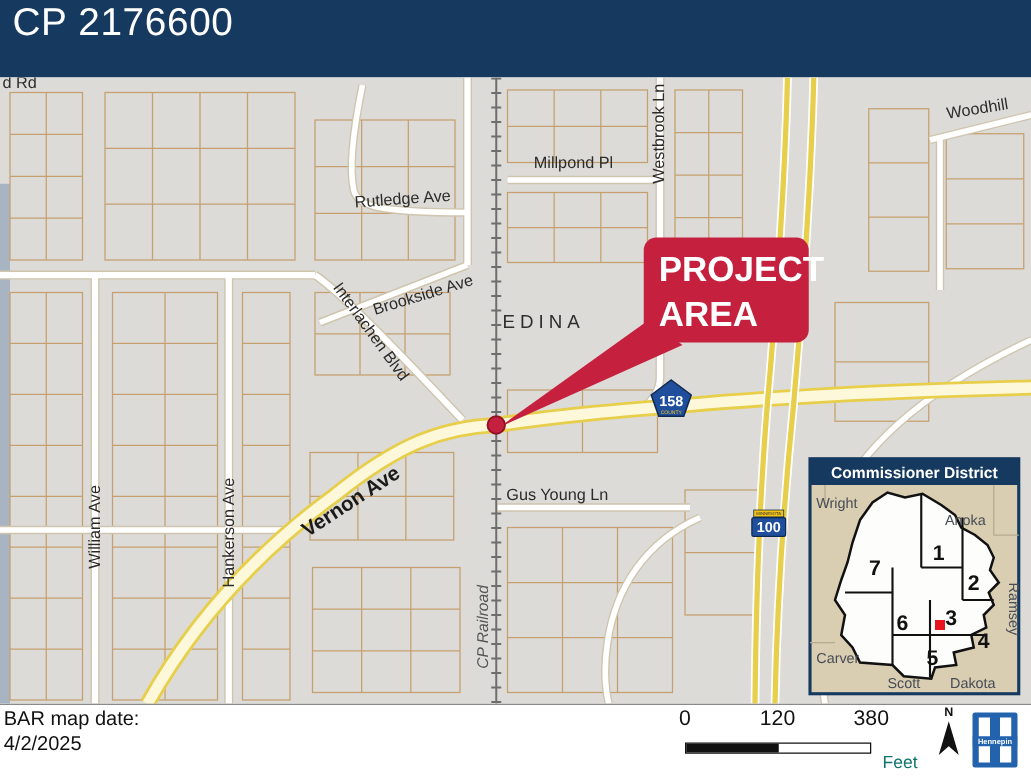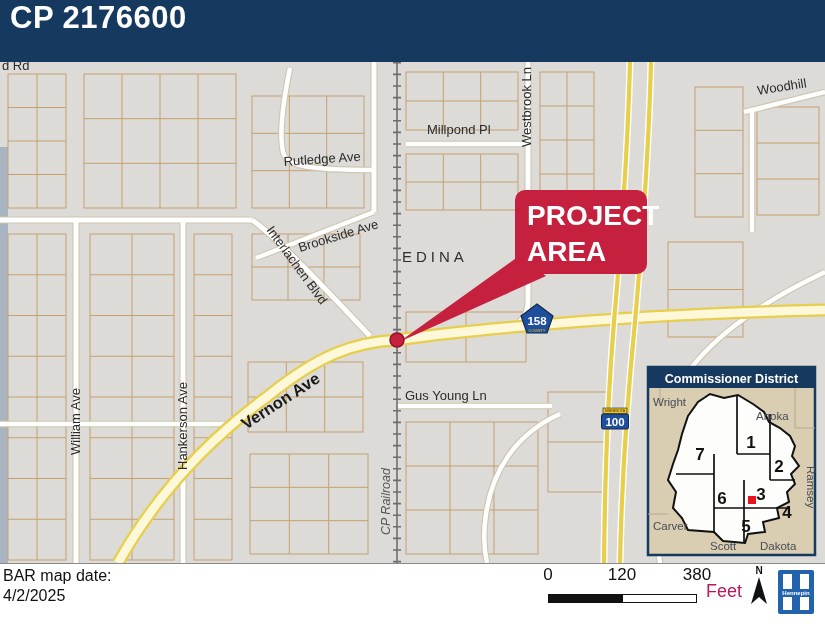--- a/index.html
+++ b/index.html
@@ -1,32 +1,32 @@
 <!DOCTYPE html>
 <html style="--c-navy: #16395F; --c-red: #C5203E; --c-road_yellow: #E7CE4B; --c-road_fill: #FCF8D9; --c-map_bg: #DCDBD8; --c-parcel: #C5A06E; --c-inset_tan: #D9CDB2; --c-logo_blue: #2363AE; --c-shield_blue: #1F4E9C; --c-water: #A9B4C3;"><head>
 <meta charset="utf-8">
 <style>
   html,body{margin:0;padding:0;background:#fff;}
   #stage{position:relative;width:825px;height:624px;overflow:hidden;background:#fff;
          font-family:"Liberation Sans",sans-serif;}
   
   #header{position:absolute;left:0;top:0;width:825px;height:62px;background:var(--c-navy,#16395F);}
-  #title{position:absolute;left:10px;top:0px;color:#fff;font-size:31px;font-weight:bold;letter-spacing:.5px;}
+  #title{position:absolute;left:10px;top:0px;color:#fff;font-size:31px;font-weight:normal;letter-spacing:.5px;}
   #subtitle{position:absolute;left:10px;top:40px;color:#dfe7f2;font-size:14.5px;}
   
   #mapwrap{position:absolute;left:0;top:62px;width:825px;height:501px;background:var(--c-map_bg,#DCDBD8);}
   svg text{font-family:"Liberation Sans",sans-serif;}
   .stlabel{fill:#2b2b2b;font-size:13px;}
   
   #footer{position:absolute;left:0;top:563px;width:825px;height:61px;background:#fff;border-top:1px solid #8a8a8a;box-sizing:border-box;}
   #datebox{position:absolute;left:3px;top:2px;font-size:16px;color:#111;line-height:20px;}
   .tick{position:absolute;top:1px;font-size:17px;color:#111;transform:translateX(-50%);}
   #scalebar{position:absolute;left:548px;top:30px;width:149px;height:9px;border:1.2px solid #111;box-sizing:border-box;background:#fff;}
   #scalefill{position:absolute;left:0;top:0;width:50%;height:100%;background:#111;}
-  #feet{position:absolute;left:706px;top:17px;font-size:18px;color:#be185d;}
+  #feet{position:absolute;left:706px;top:37px;font-size:14px;color:#0f766e;}
   #north{position:absolute;left:746px;top:1px;width:26px;height:44px;text-align:center;}
   #north .nlab{font-size:10px;color:#111;font-weight:bold;display:block;line-height:11px;}
   #logo{position:absolute;left:778px;top:6px;width:36px;height:44px;background:var(--c-logo_blue,#2363AE);border-radius:2px;}
 </style>
 </head>
 <body>
 
 <div id="stage">
 
   <div id="header">

